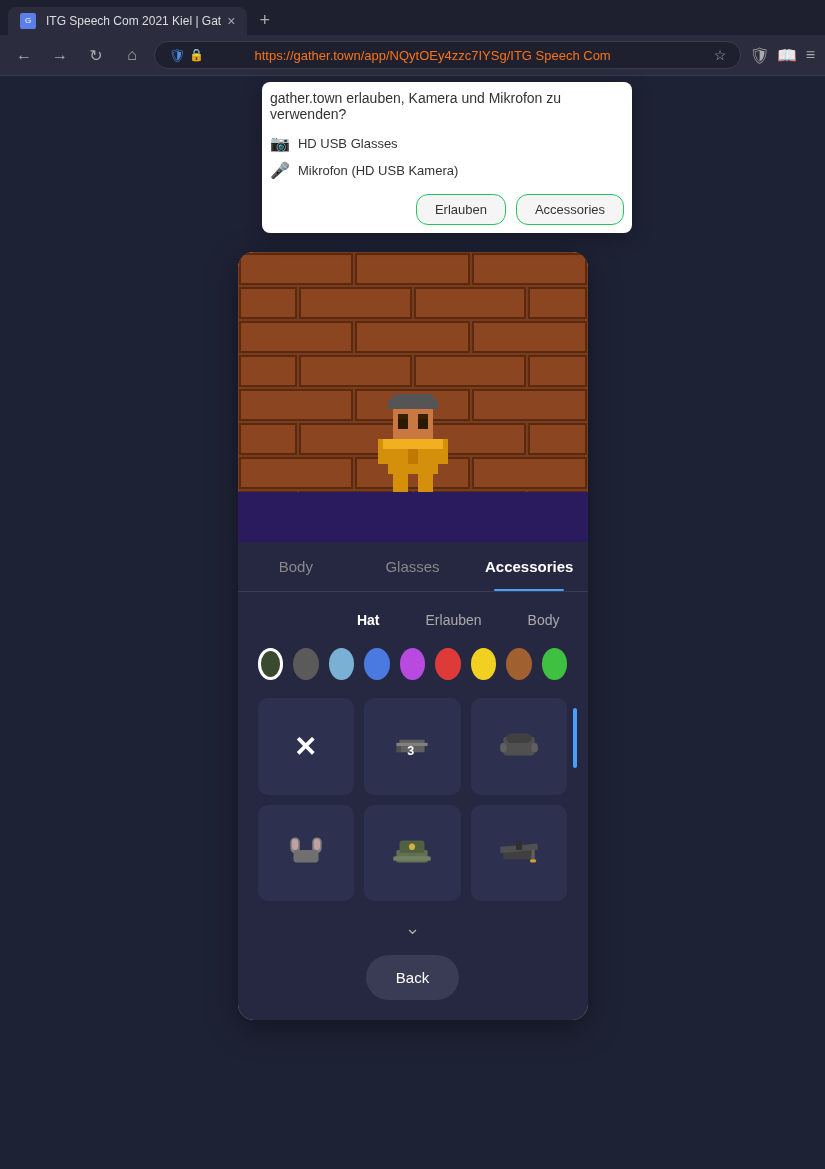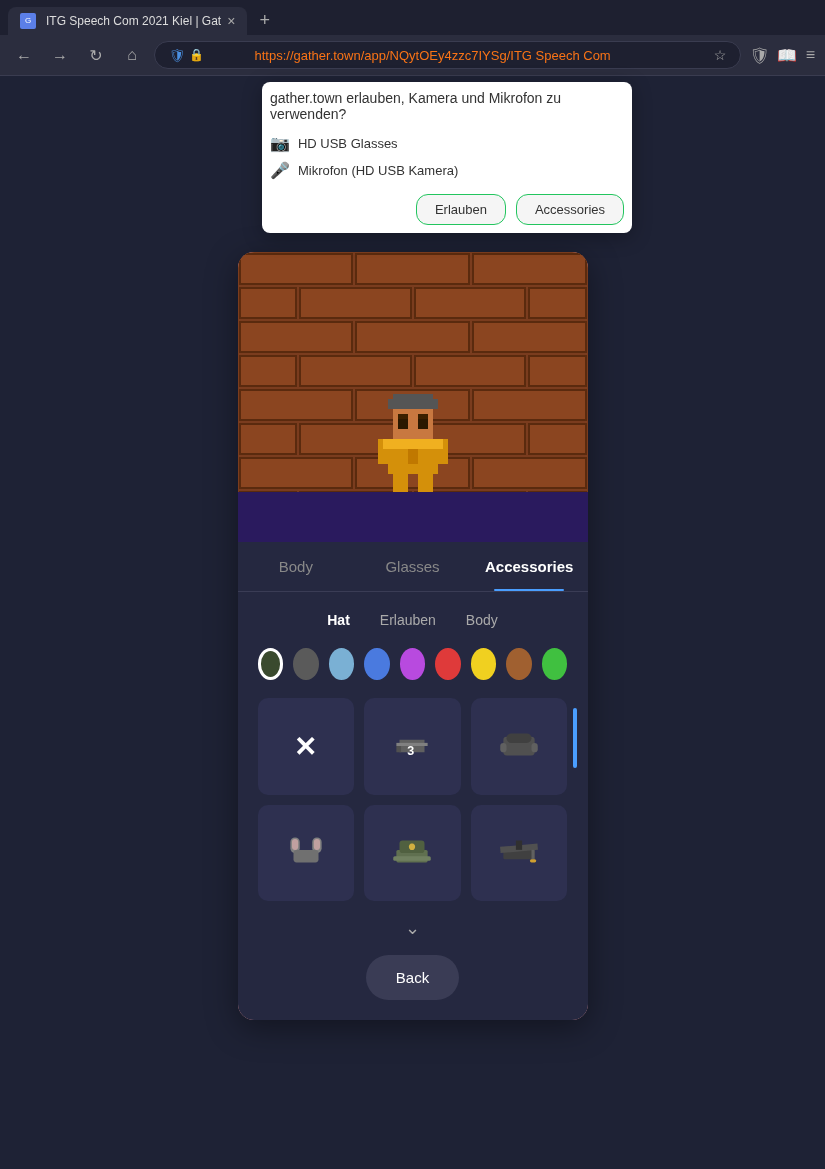--- a/index.html
+++ b/index.html
@@ -302,22 +302,22 @@
       left: 20%;
       right: 20%;
       height: 2px;
       background: #4a9eff;
       border-radius: 2px;
     }
 
     
     .sub-tabs {
       display: flex;
-      justify-content: center;
-      gap: 14px;
+      justify-content: flex-end;
+      gap: 30px;
       margin-bottom: 16px;
       padding: 0 20px;
     }
 
     .sub-tab {
       font-size: 14px;
       color: #aaa;
       cursor: pointer;
       padding: 4px 8px;
     }

